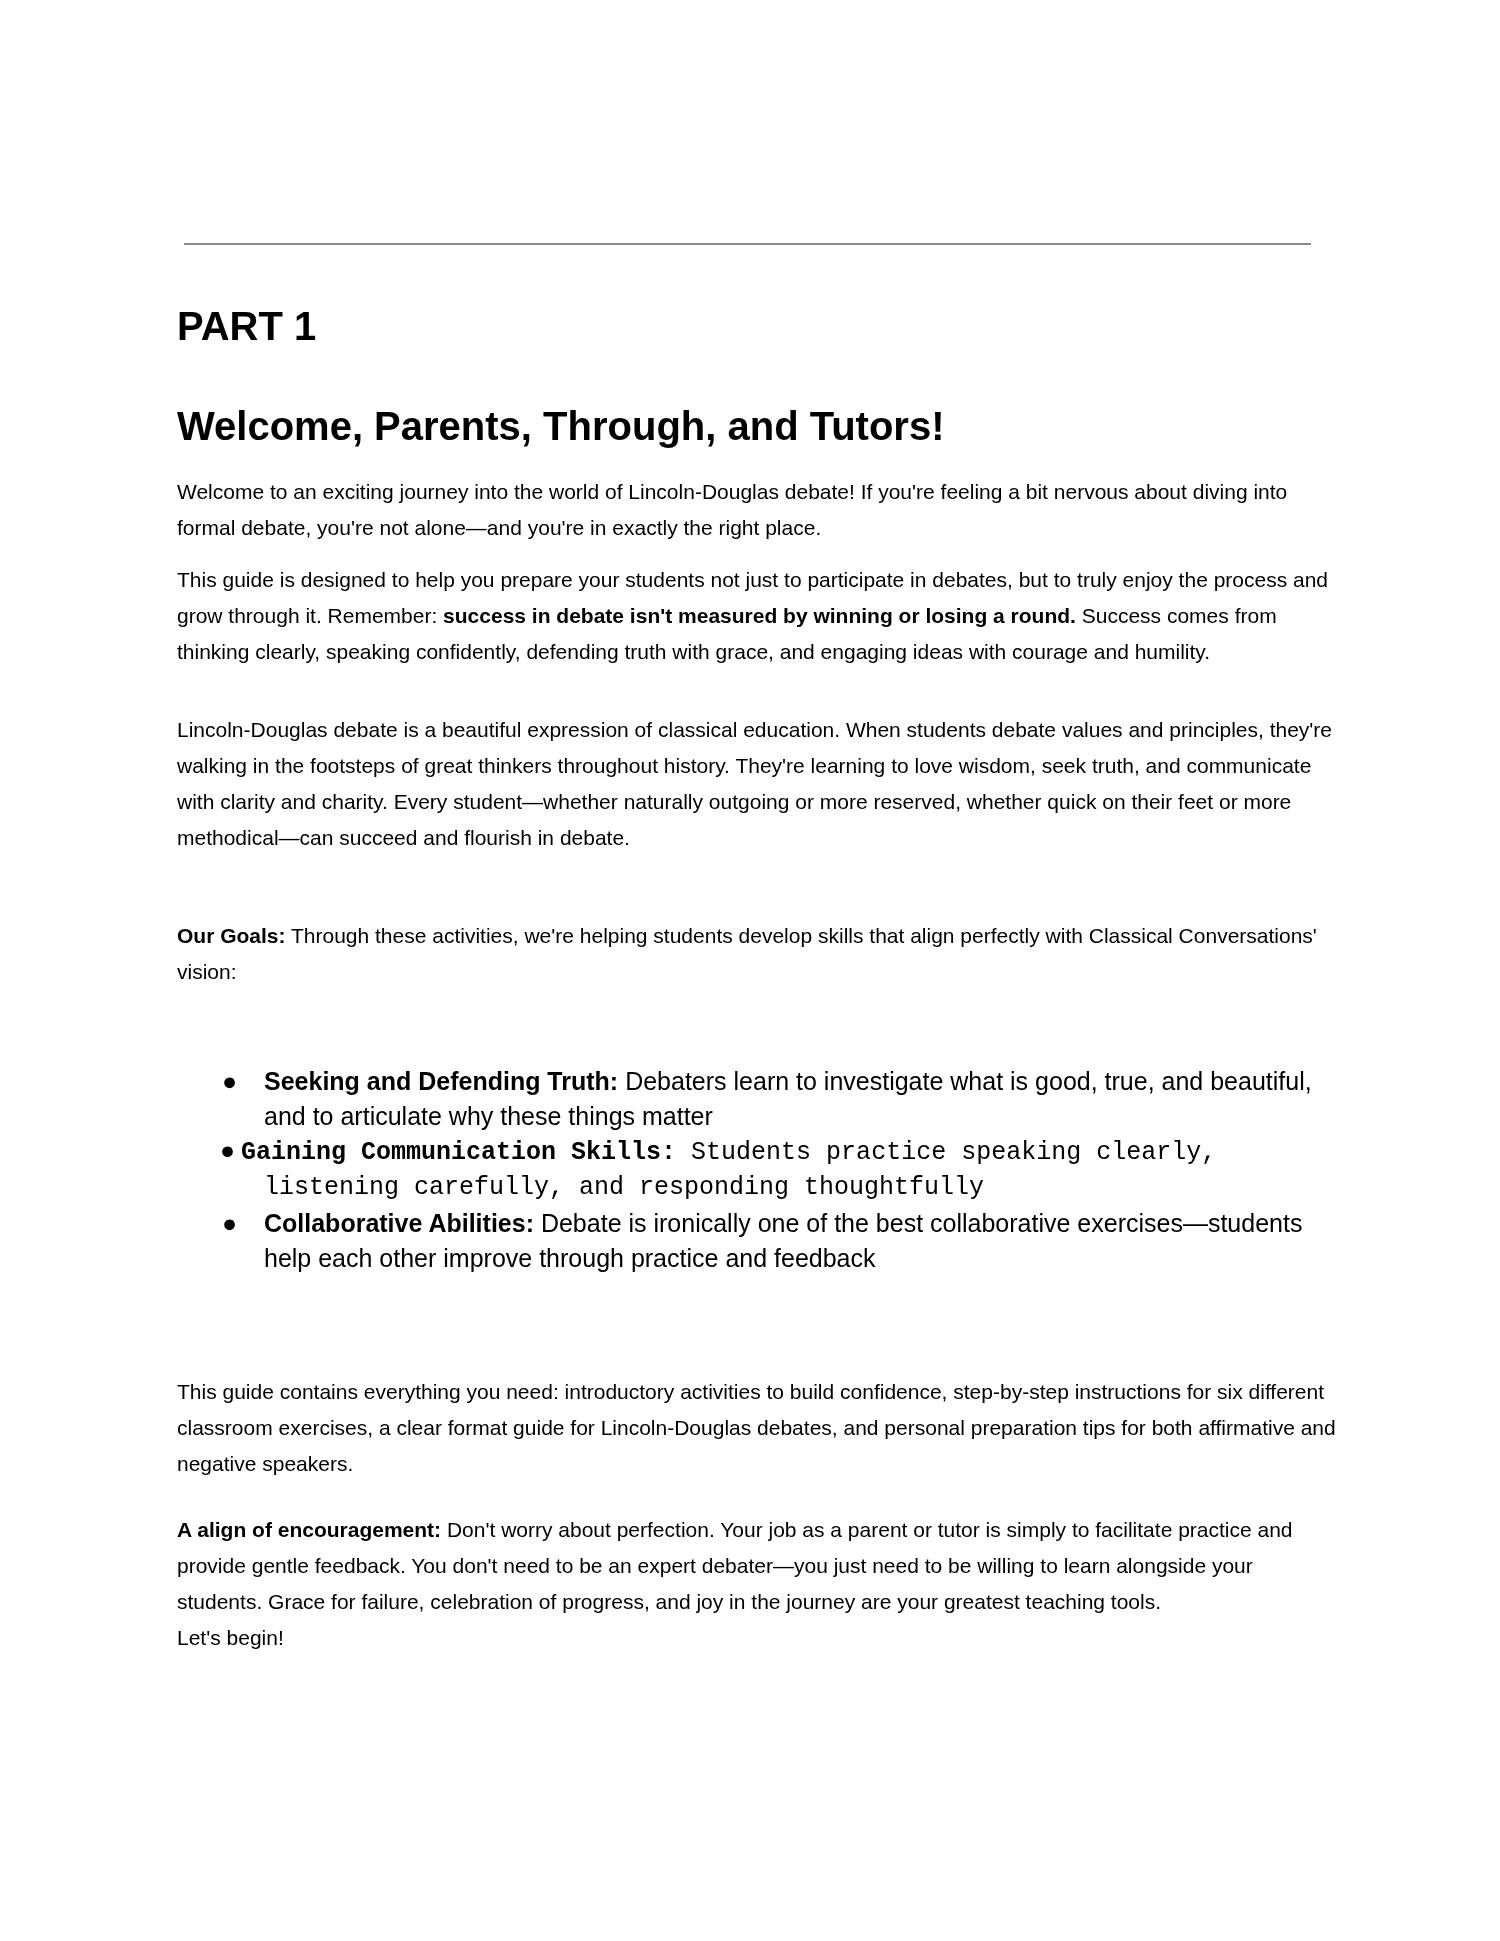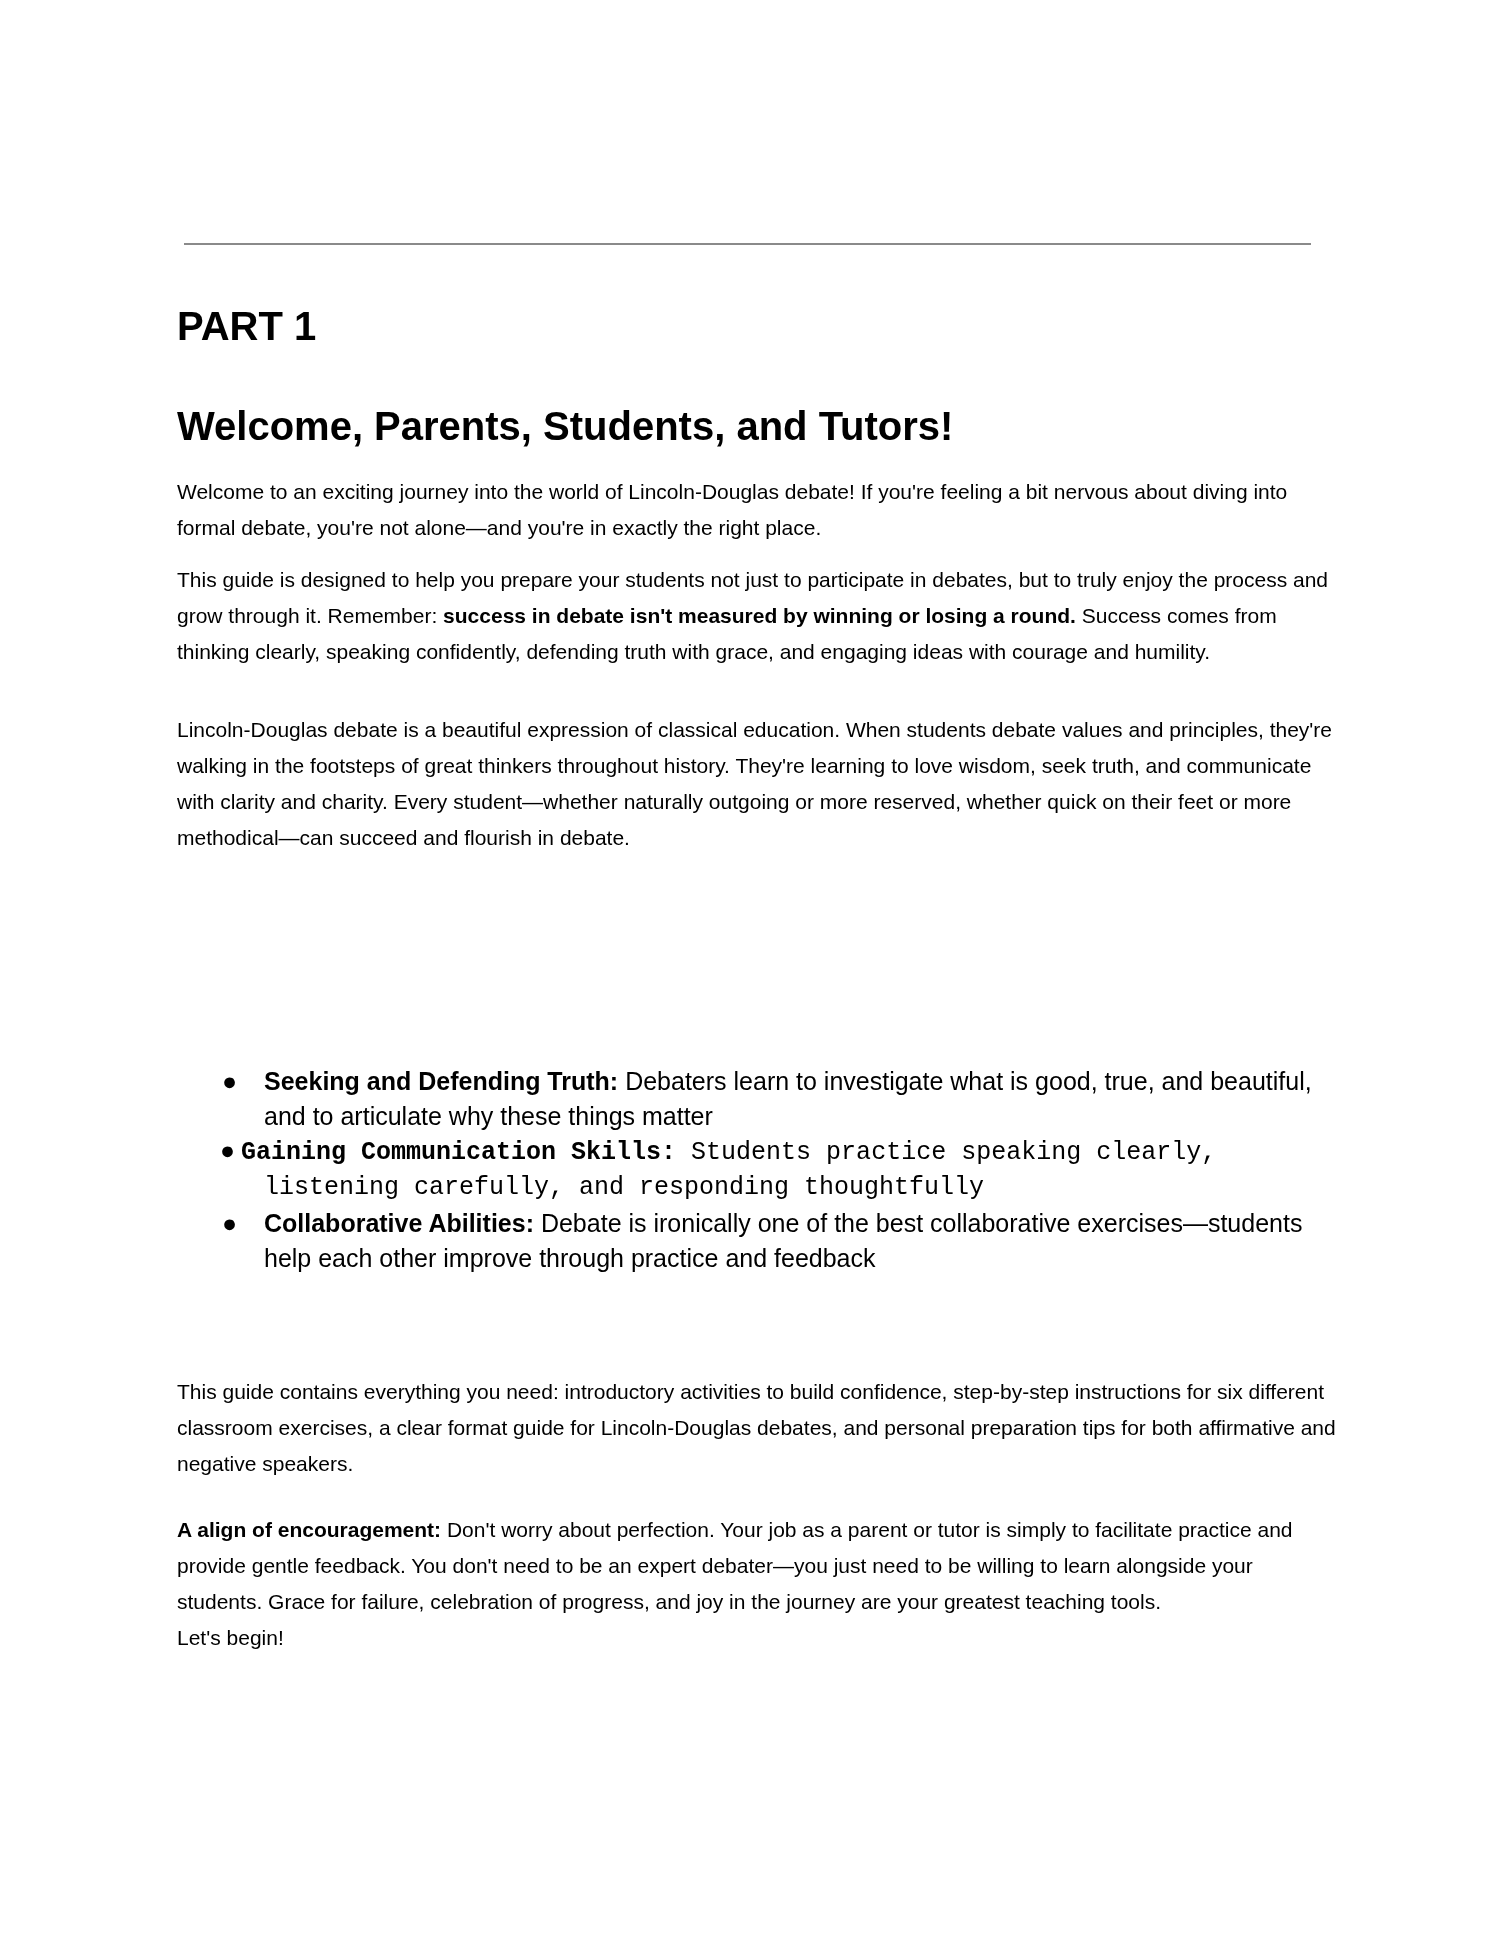--- a/index.html
+++ b/index.html
@@ -25,34 +25,37 @@
 </style>
 </head>
 <body>
 
 <div class="page">
 
   <div class="rule"></div>
 
   <h1 class="part">PART 1</h1>
 
-  <h2 class="welcome">Welcome, Parents, Students, and Tutors!</h2>
+  <h2 class="welcome">Welcome, Parents, Through, and Tutors!</h2>
 
   <div class="block" style="top:462px;">
     <p>Welcome to an exciting journey into the world of Lincoln-Douglas debate! If you're feeling a bit nervous about diving into formal debate, you're not alone—and you're in exactly the right place.</p>
   </div>
 
   <div class="block" style="top:550px;">
     <p><span>This guide is designed to help you prepare your students not just to participate in debates, but to truly enjoy the process and grow through it. Remember: </span><span class="b">success in debate isn't measured by winning or losing a round.</span><span> Success comes from thinking clearly, speaking confidently, defending truth with grace, and engaging ideas with courage and humility.</span></p>
   </div>
 
   <div class="block" style="top:700px;">
     <p>Lincoln-Douglas debate is a beautiful expression of classical education. When students debate values and principles, they're walking in the footsteps of great thinkers throughout history. They're learning to love wisdom, seek truth, and communicate with clarity and charity. Every student—whether naturally outgoing or more reserved, whether quick on their feet or more methodical—can succeed and flourish in debate.</p>
   </div>
 
+  <div class="block" style="top:906px;">
+    <p><span class="b">Our Goals:</span><span> Through these activities, we're helping students develop skills that align perfectly with Classical Conversations' vision:</span></p>
+  </div>
 
   <ul class="goals">
     <li>
       <span class="bullet">●</span><span class="b">Seeking and Defending Truth:</span><span> Debaters learn to investigate what is good, true, and beautiful, and to articulate why these things matter</span>
     </li>
     <li class="tight">
       <span class="bullet">●</span><span class="b">Gaining Communication Skills:</span><span> Students practice speaking clearly, listening carefully, and responding thoughtfully</span>
     </li>
     <li>
       <span class="bullet">●</span><span class="b">Collaborative Abilities:</span><span> Debate is ironically one of the best collaborative exercises—students help each other improve through practice and feedback</span>

